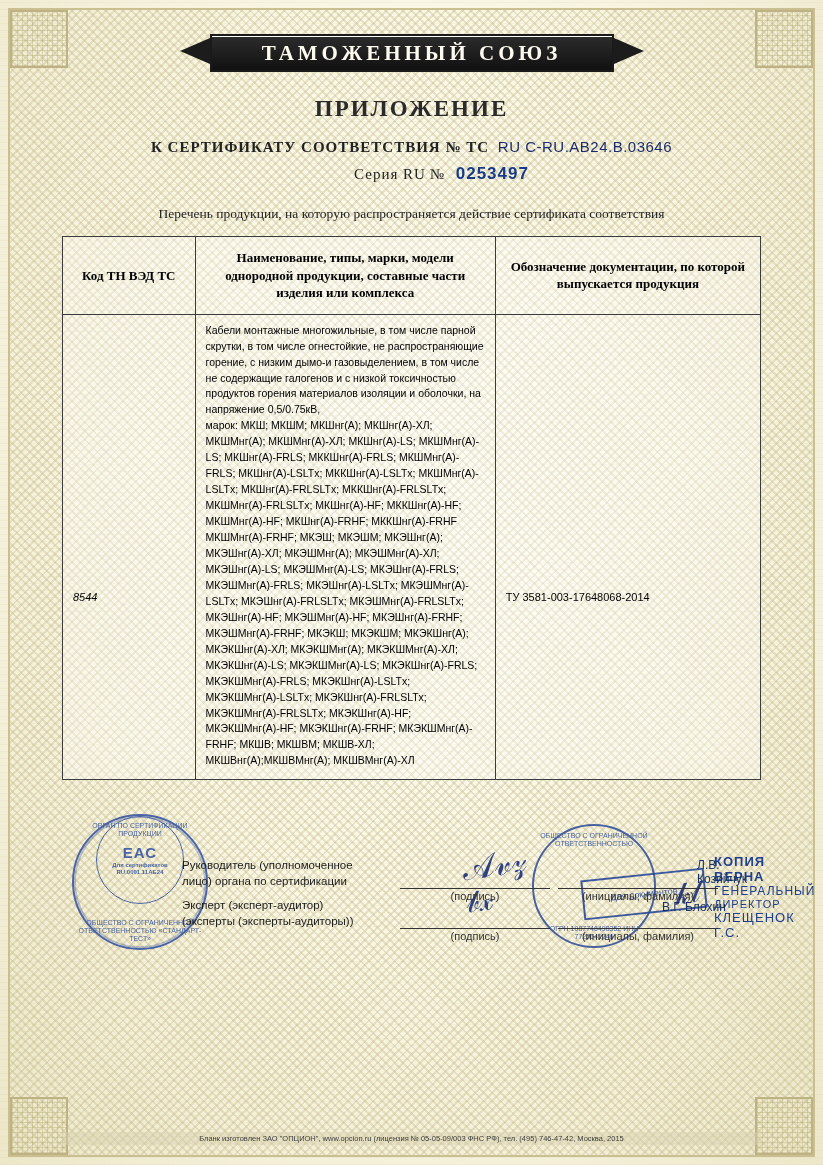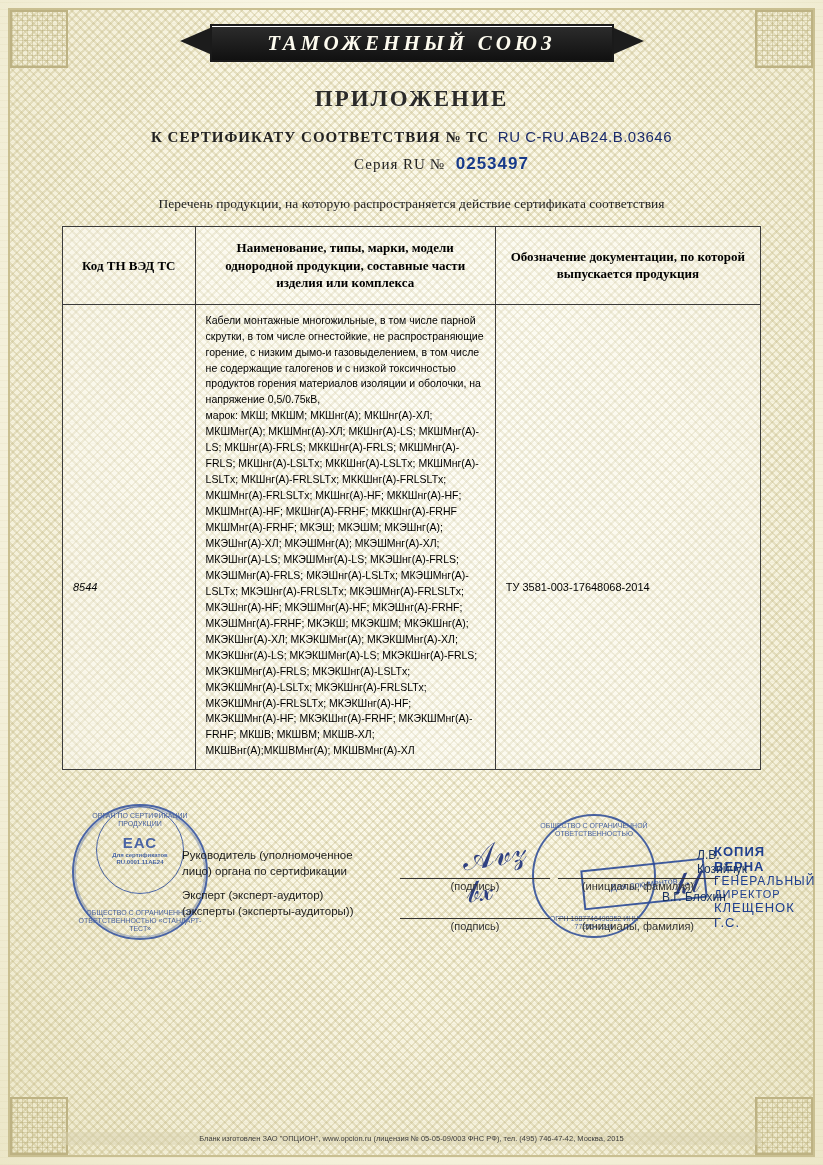--- a/index.html
+++ b/index.html
@@ -52,21 +52,21 @@
 
   .content {
     position: absolute;
     left: 62px; top: 24px; right: 62px; bottom: 24px;
   }
 
   
   .ribbon-wrap {
     position: relative;
     height: 32px;
-    font-style: italic;
+    margin-top: 10px;
   }
   .ribbon {
     position: absolute;
     left: 50%;
     transform: translateX(-50%);
     width: 400px;
     height: 34px;
     background: linear-gradient(#2c2c2c, #111);
     border: 2px solid #1a1a1a;
     display: flex;

